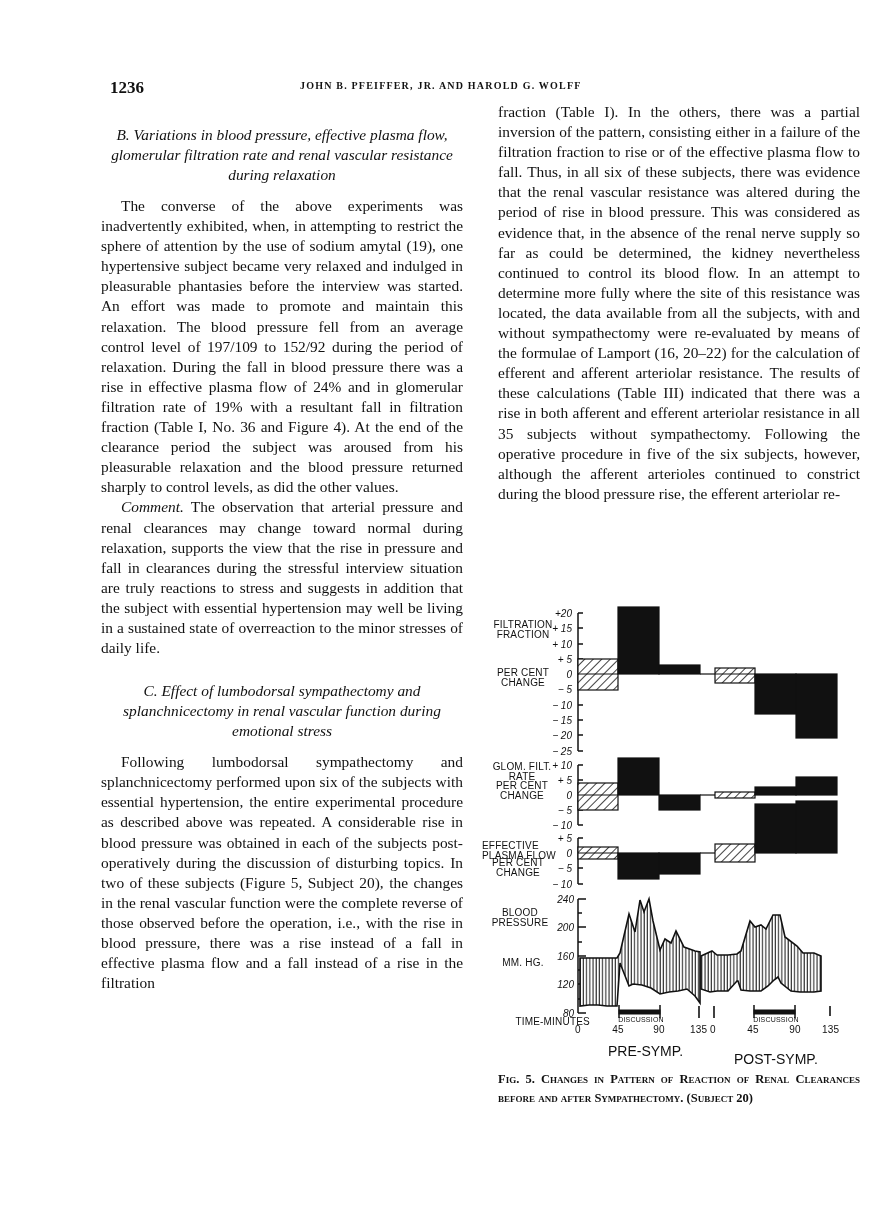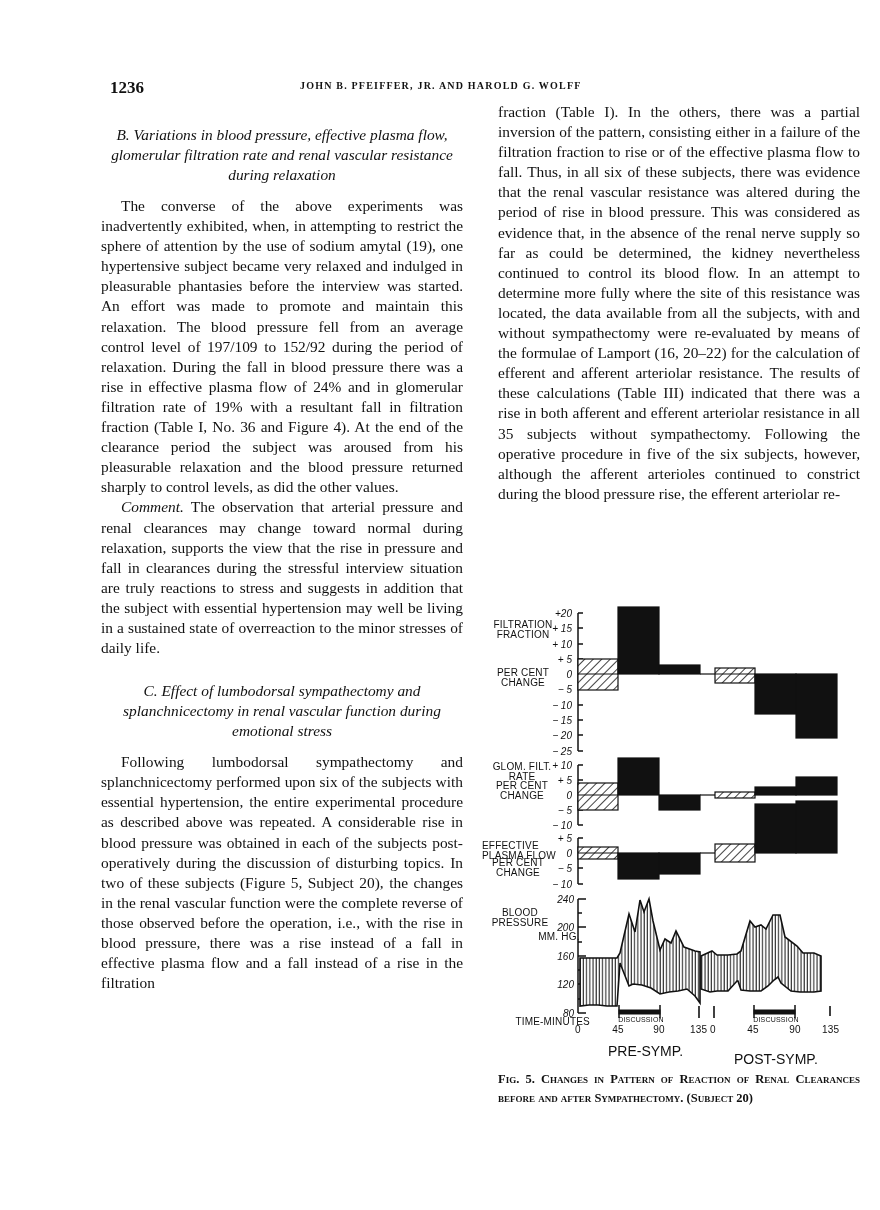--- a/index.html
+++ b/index.html
@@ -172,21 +172,21 @@
 PLASMA FLOW</div>
   <div class="lbl" style="left:8px; top:273px; width:60px; white-space:pre;">PER CENT
 CHANGE</div>
   <div class="tick" style="left:66px; top:248px;">+ 5</div>
   <div class="tick" style="left:66px; top:263px;">0</div>
   <div class="tick" style="left:66px; top:278px;">− 5</div>
   <div class="tick" style="left:66px; top:294px;">− 10</div>
 
   <div class="lbl" style="left:10px; top:323px; width:60px; white-space:pre;">BLOOD
 PRESSURE</div>
-  <div class="lbl" style="left:18px; top:347px; width:50px;margin-left:36px;">MM. HG.</div>
+  <div class="lbl" style="left:18px; top:373px; width:50px;">MM. HG.</div>
   <div class="tick" style="left:68px; top:309px;">240</div>
   <div class="tick" style="left:68px; top:337px;">200</div>
   <div class="tick" style="left:68px; top:366px;">160</div>
   <div class="tick" style="left:68px; top:394px;">120</div>
   <div class="tick" style="left:68px; top:423px;">80</div>
 
   <div class="lbl" style="left:30px; top:432px; width:80px; text-align:right;">TIME-MINUTES</div>
   <div class="lbl" style="left:136px; top:430px; width:50px; font-size:7px;">DISCUSSION</div>
   <div class="lbl" style="left:271px; top:430px; width:50px; font-size:7px;">DISCUSSION</div>
   <div class="lbl" style="left:92px; top:440px; width:12px;">0</div>

